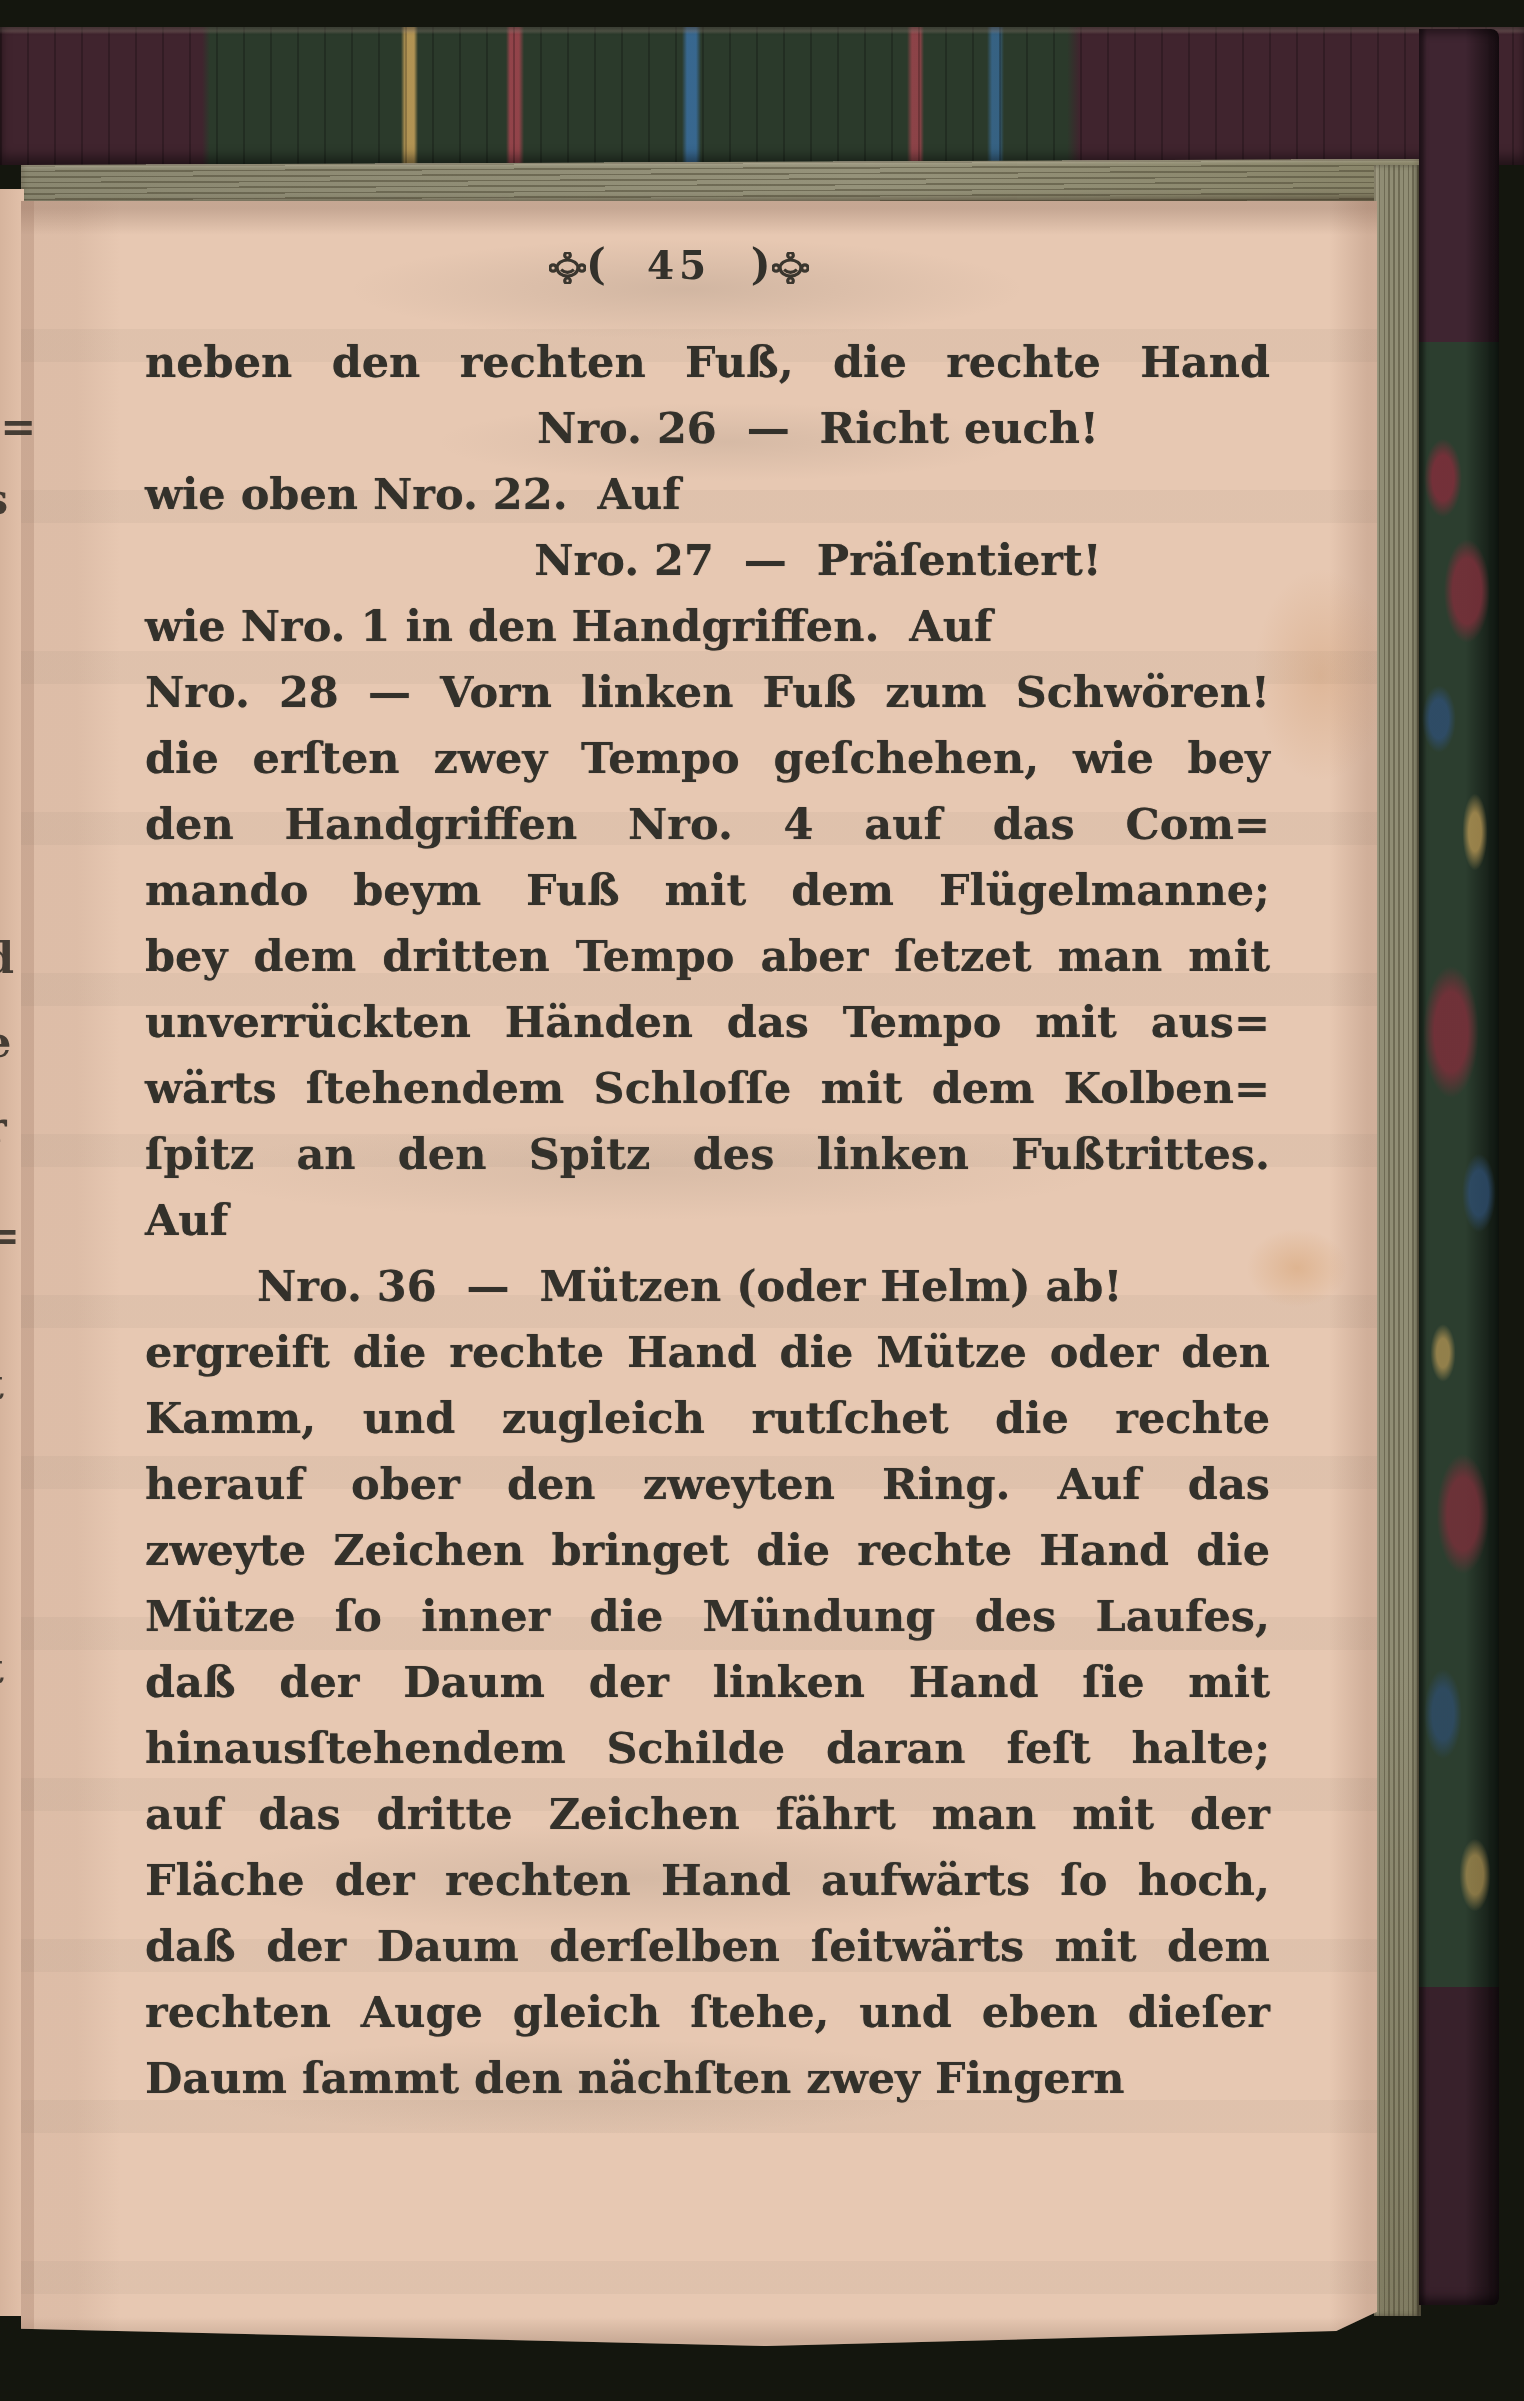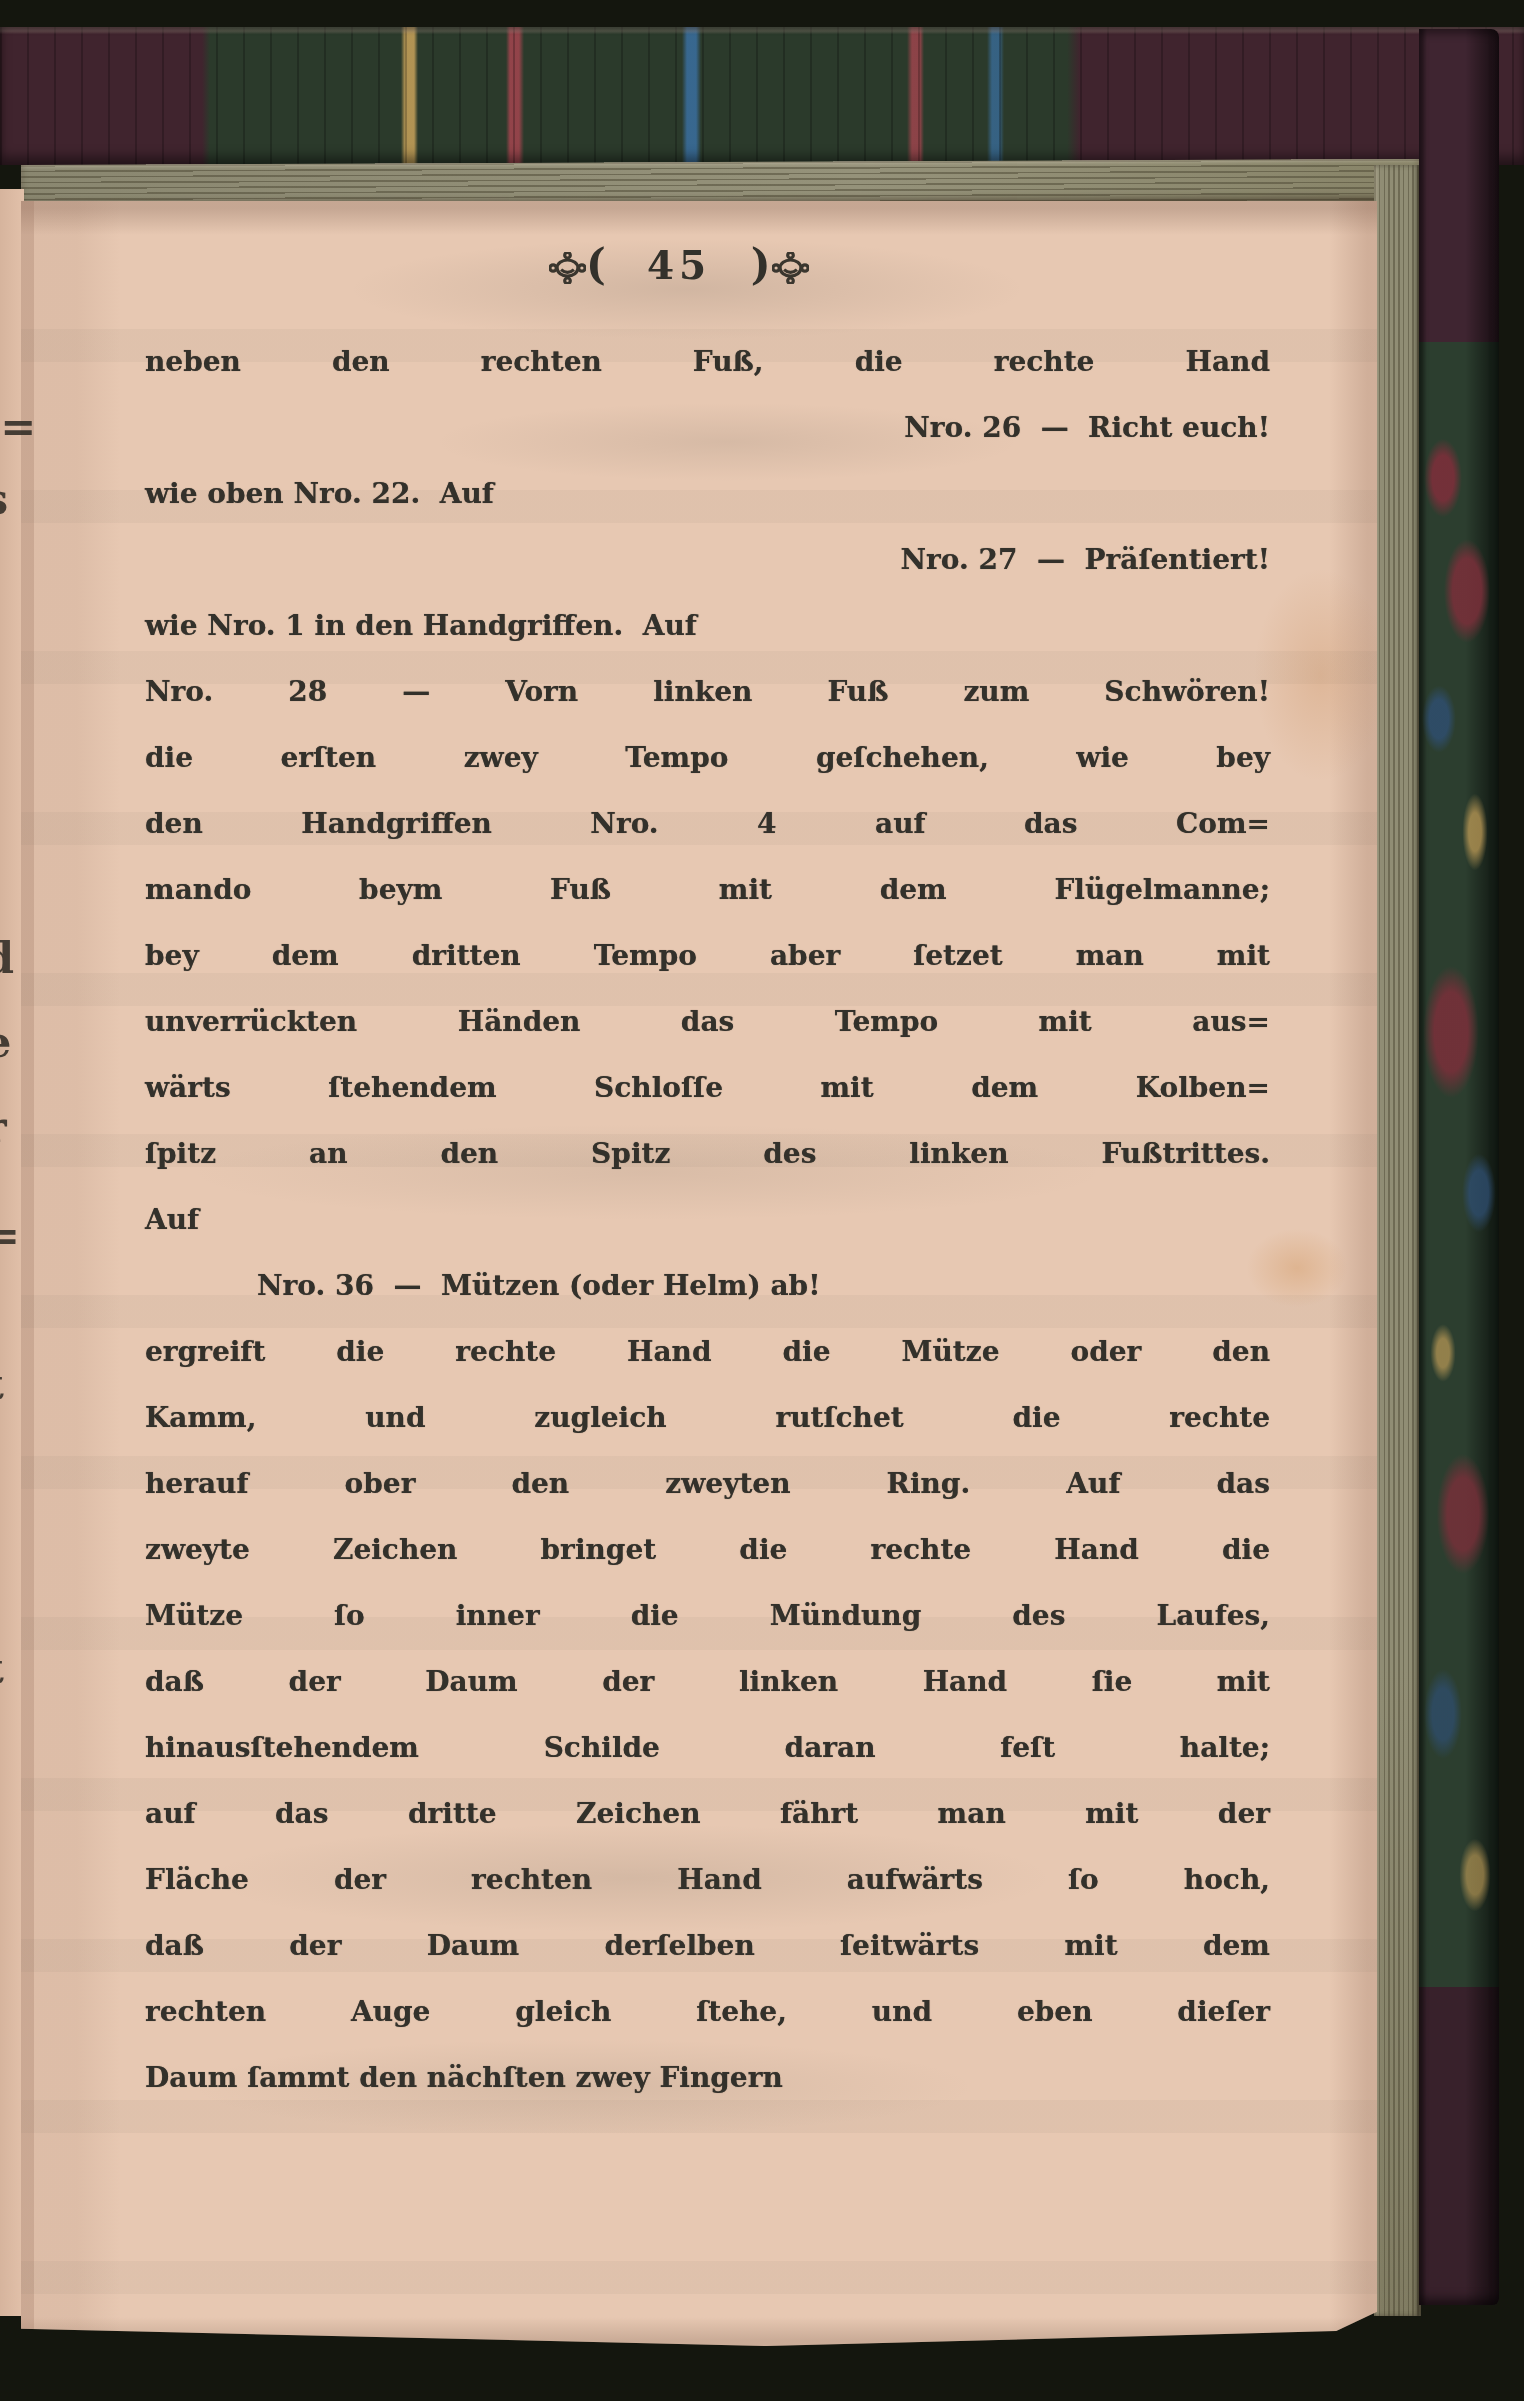--- a/index.html
+++ b/index.html
@@ -84,27 +84,27 @@
     position:absolute;left:120px;top:39px;width:1076px;
     text-align:center;color:#33312b;font-size:38px;font-weight:bold;
     white-space:pre;
   }
   .pg-header .orn{display:inline-block;vertical-align:-4.8px;}
   .pg-header .paren{font-size:42px;letter-spacing:1.6px;}
   .pg-header .num{font-size:39px;letter-spacing:4.8px;}
   
   .textblock{
     position:absolute;left:124px;top:128px;width:1125px;
-    color:#33312b;font-size:28px;font-weight:bold;
+    color:#33312b;font-size:43px;font-weight:bold;
     text-shadow:0 0 0.8px rgba(45,40,33,.65);
   }
   .line{height:66px;line-height:66px;}
   .j{text-align:justify;text-align-last:justify;}
   .l{text-align:left;white-space:pre;}
-  .c1{text-align:right;white-space:pre;padding-left:221px;}
+  .c1{text-align:center;white-space:pre;padding-left:221px;}
   .c3{text-align:left;white-space:pre;padding-left:112px;}
   
   .frag{
     position:absolute;left:-16px;color:rgba(48,43,36,.88);
     font-size:43px;font-weight:bold;line-height:43px;white-space:pre;
   }
 </style>
 </head>
 <body>
 

